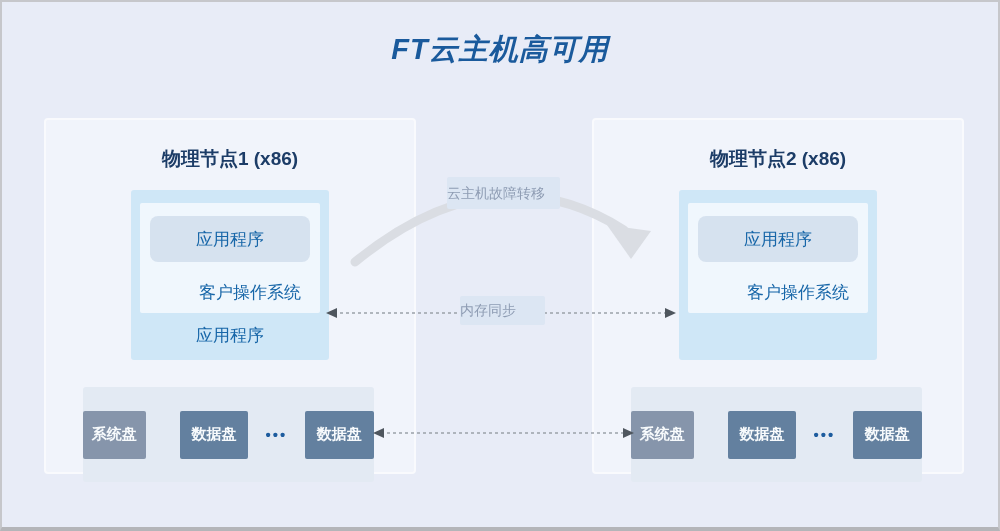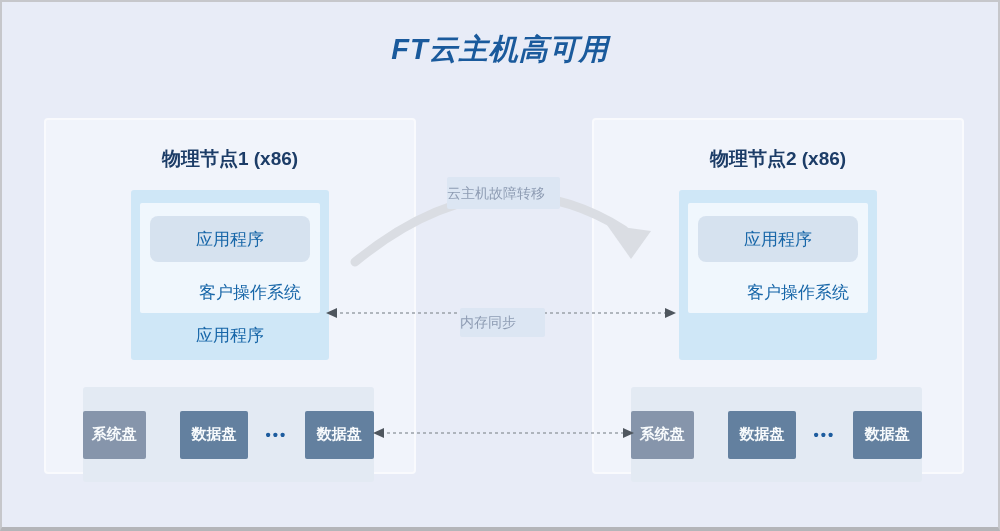--- a/index.html
+++ b/index.html
@@ -76,21 +76,21 @@
   .arc-stroke{fill:none;stroke:var(--arc-color);stroke-width:9;stroke-linecap:round;}
   .arc-head{fill:var(--arc-color);}
   .dash-line{stroke:var(--line-color);stroke-width:1.3;stroke-dasharray:3 3;}
   .dash-head{fill:var(--arrowhead-color);}
   .sync-label{
     position:absolute;z-index:3;text-align:left;border-radius:2px;
     background:var(--sync-label-bg);color:var(--sync-label-color);
     font-size:14px;
   }
   .label-failover{left:445px;top:175px;width:113px;height:32px;line-height:32px;}
-  .label-memory{left:458px;top:294px;width:85px;height:29px;line-height:29px;margin-top:12px;}
+  .label-memory{left:458px;top:294px;width:85px;height:29px;line-height:29px;}
   .label-disk{left:456px;top:413px;width:87px;height:33px;line-height:33px;}
 </style>
 </head>
 <body>
 
 <div class="page">
 
   <h1 class="title">FT云主机高可用</h1>
 
   <section class="panel panel-left">

